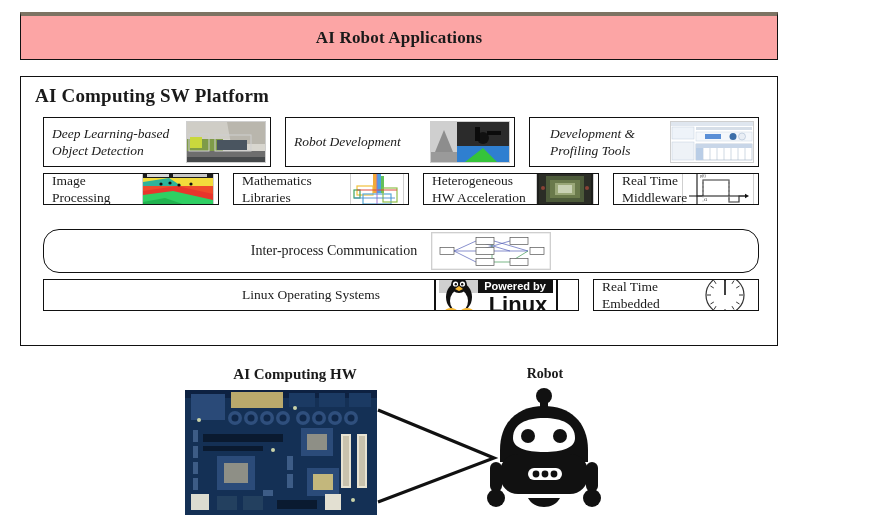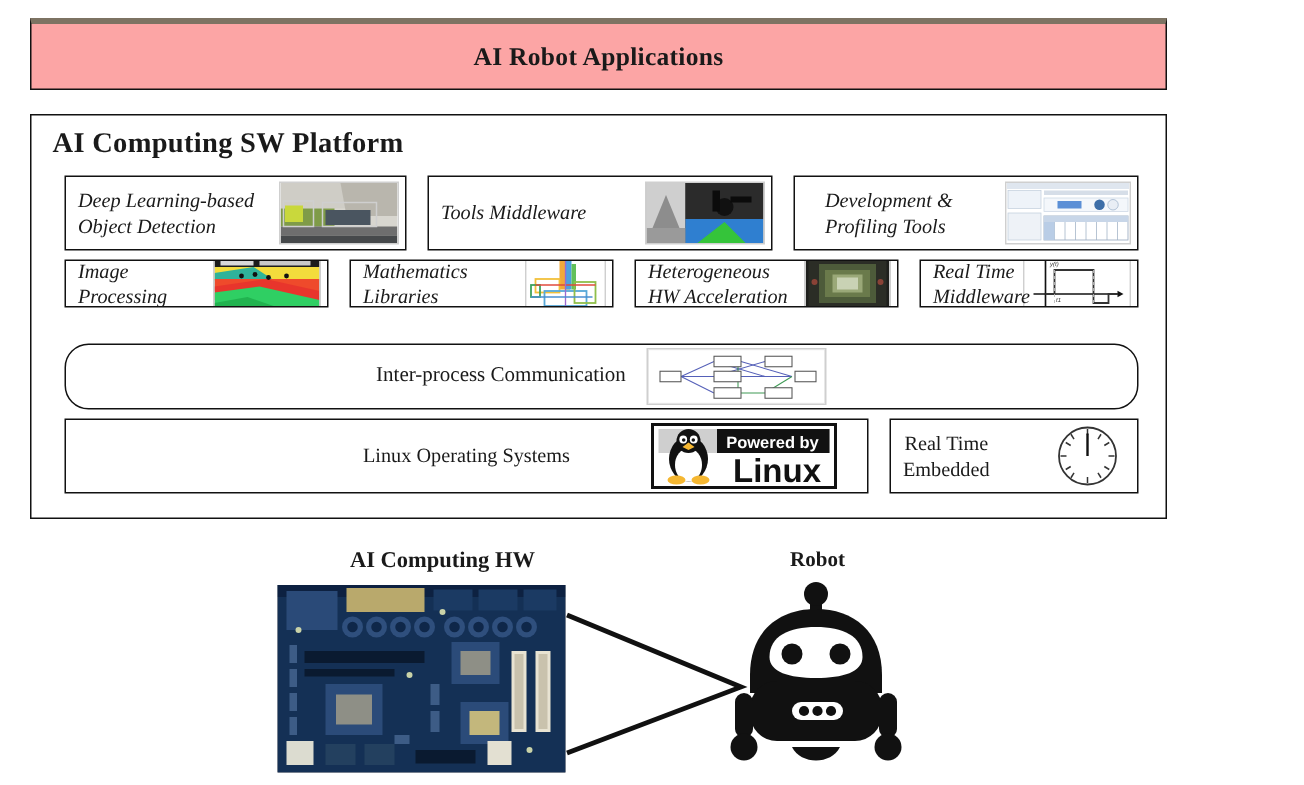--- a/index.html
+++ b/index.html
@@ -30,23 +30,23 @@
     position:absolute;left:20px;top:76px;width:758px;height:270px;
     border:1px solid #111;background:#fff;box-sizing:border-box;
   }
   #platform-title{
     position:absolute;left:14px;top:8px;
     font-size:19px;font-weight:700;letter-spacing:.2px;
   }
 
   .row{position:absolute;left:22px;width:716px;display:flex;}
   #row-1{top:40px;height:50px;font-style:italic;}
-  #row-2{top:96px;height:32px;font-style:italic;}
+  #row-2{top:96px;height:32px;}
   #row-3{top:152px;height:44px;}
-  #row-4{top:202px;height:50px;text-align:center;}
+  #row-4{top:202px;height:32px;}
 
   .cell{
     border:1px solid #111;background:#fff;box-sizing:border-box;
     display:flex;align-items:center;position:relative;
     padding:0 8px;overflow:hidden;
   }
   .cell + .cell{margin-left:14px;}
   .cell .txt{
     font-size:13.5px;line-height:1.28;white-space:pre-line;
     z-index:2;
@@ -137,21 +137,21 @@
           <rect x="30" y="18" width="30" height="10" fill="#4a5560"></rect>
           <rect x="0" y="29" width="78" height="6" fill="#6e6e6e"></rect>
           <rect x="0" y="35" width="78" height="5" fill="#46494b"></rect>
           <rect x="28" y="13" width="36" height="16" fill="none" stroke="#cfcfcf" stroke-width="1"></rect>
           <rect x="2" y="12" width="20" height="17" fill="none" stroke="#cfcfcf" stroke-width="1"></rect>
         </svg>
       </span>
     </div>
 
     <div class="cell" id="c-mid">
-      <span class="txt">Tools Middleware</span>
+      <span class="txt">Robot Development</span>
       <span class="thumb">
         <svg width="100%" height="100%" viewBox="0 0 78 40" preserveAspectRatio="none">
           <rect x="0" y="0" width="78" height="40" fill="#1d1d1d"></rect>
           <rect x="0" y="0" width="26" height="40" fill="#cfcfcf"></rect>
           <polygon points="4,30 13,8 22,30" fill="#8d8d8d"></polygon>
           <rect x="0" y="30" width="26" height="10" fill="#9a9a9a"></rect>
           <rect x="26" y="0" width="52" height="24" fill="#2b2b2b"></rect>
           <polygon points="26,24 78,24 78,40 26,40" fill="#2f7fd0"></polygon>
           <polygon points="34,40 52,26 66,40" fill="#35c43a"></polygon>
           <circle cx="52" cy="16" r="6" fill="#111"></circle>

